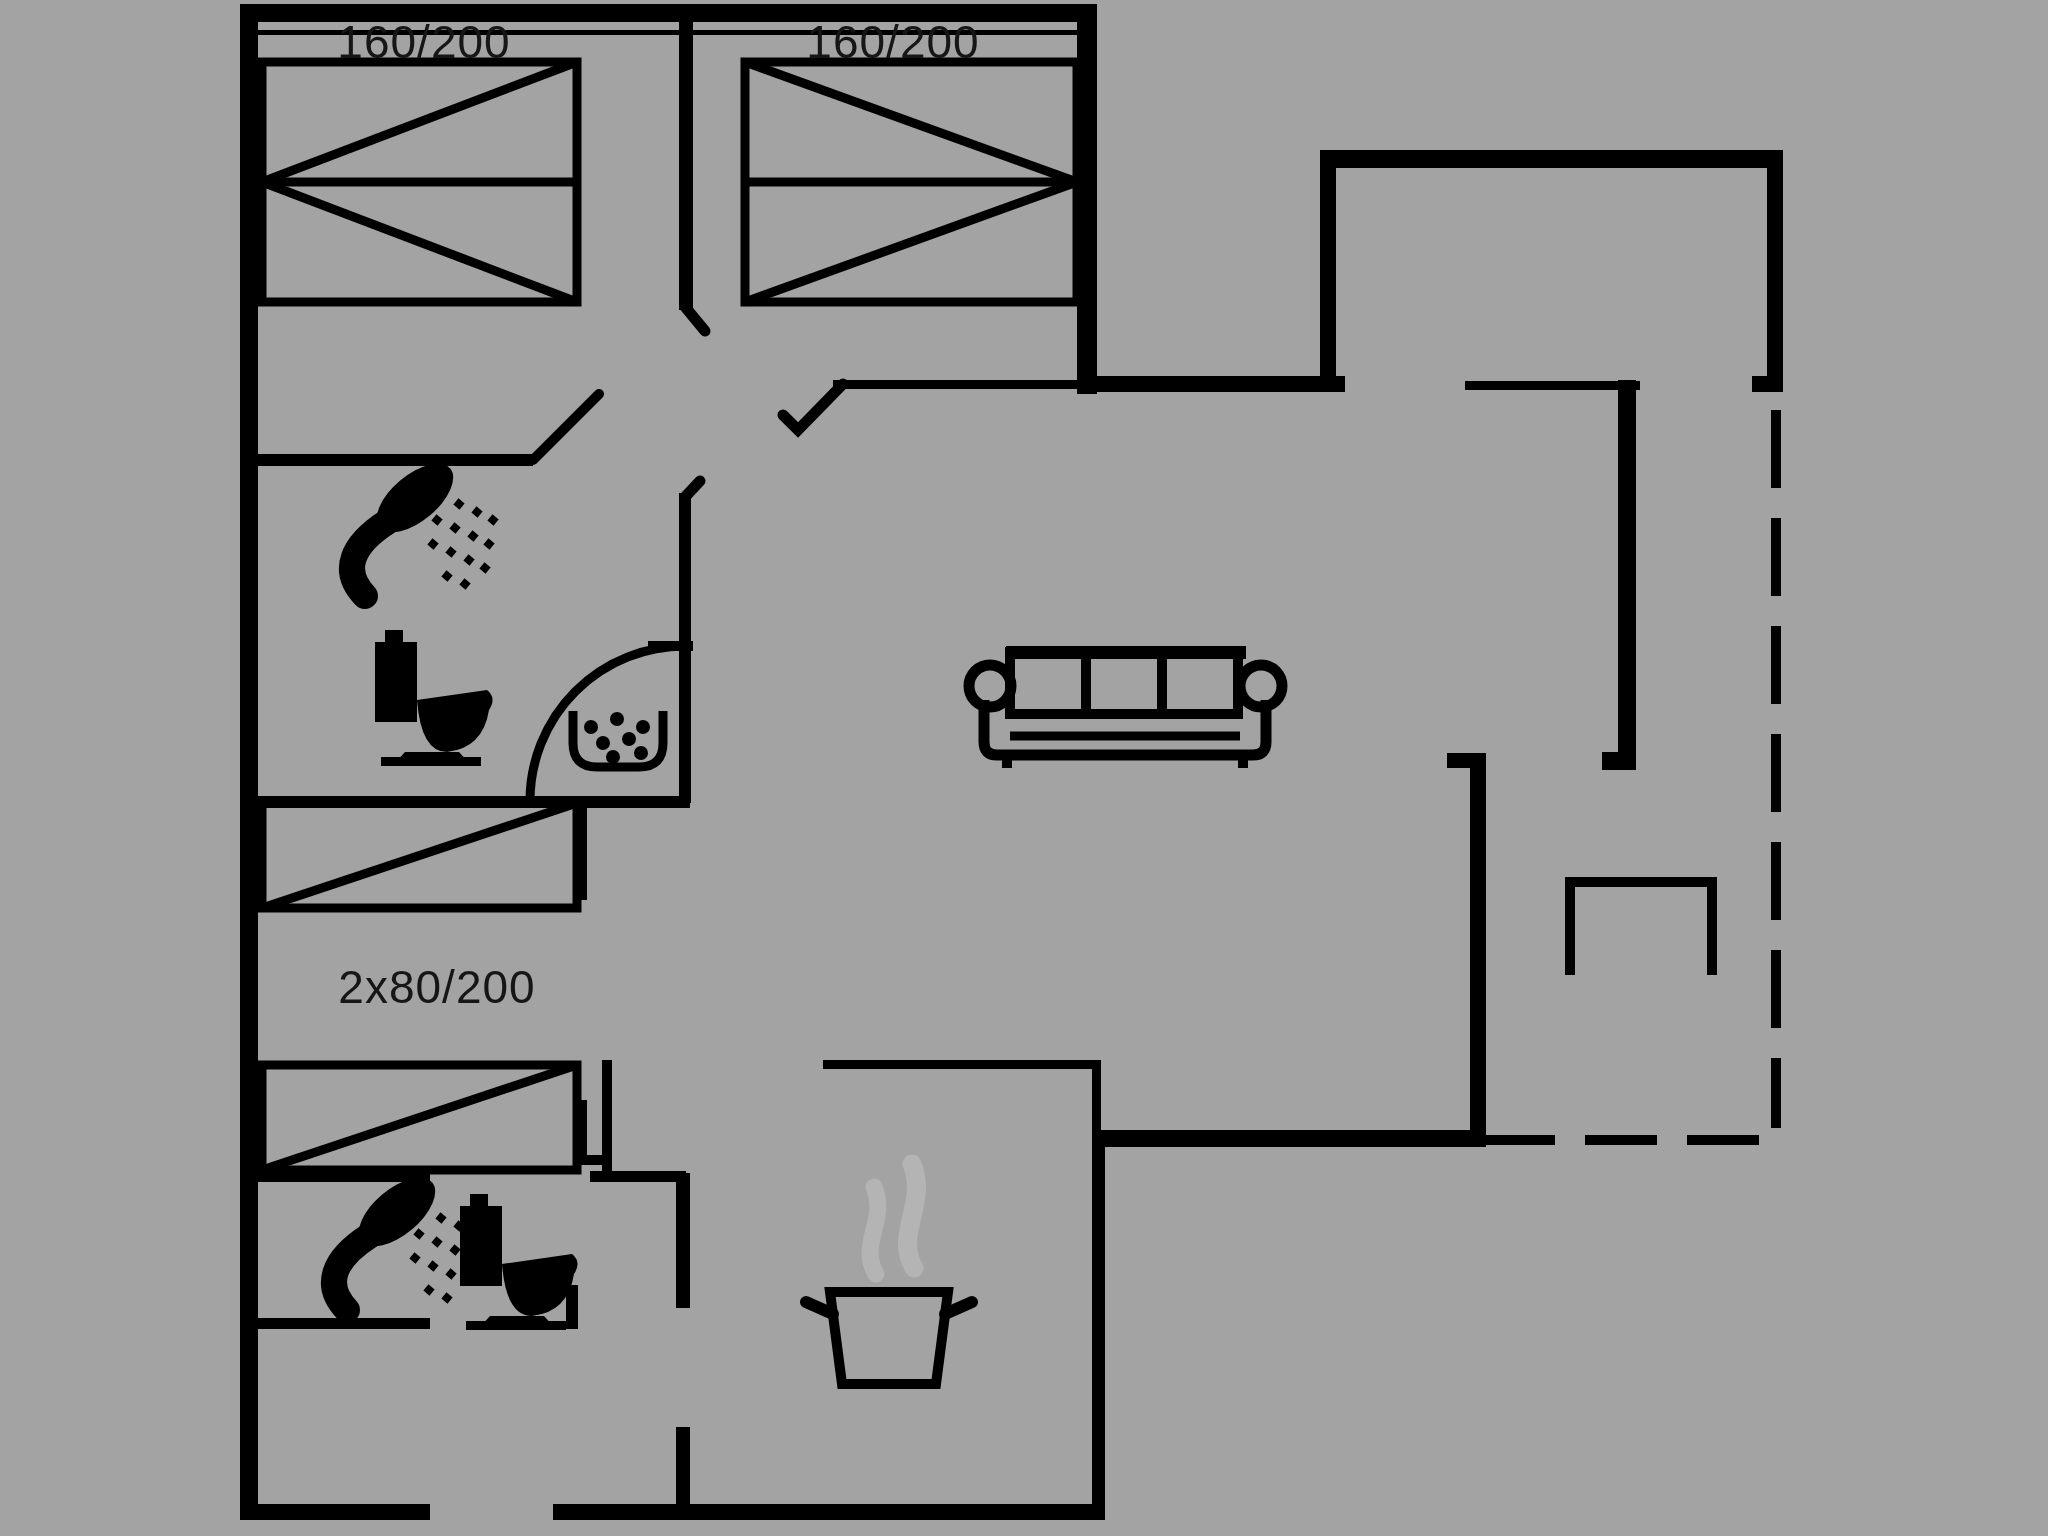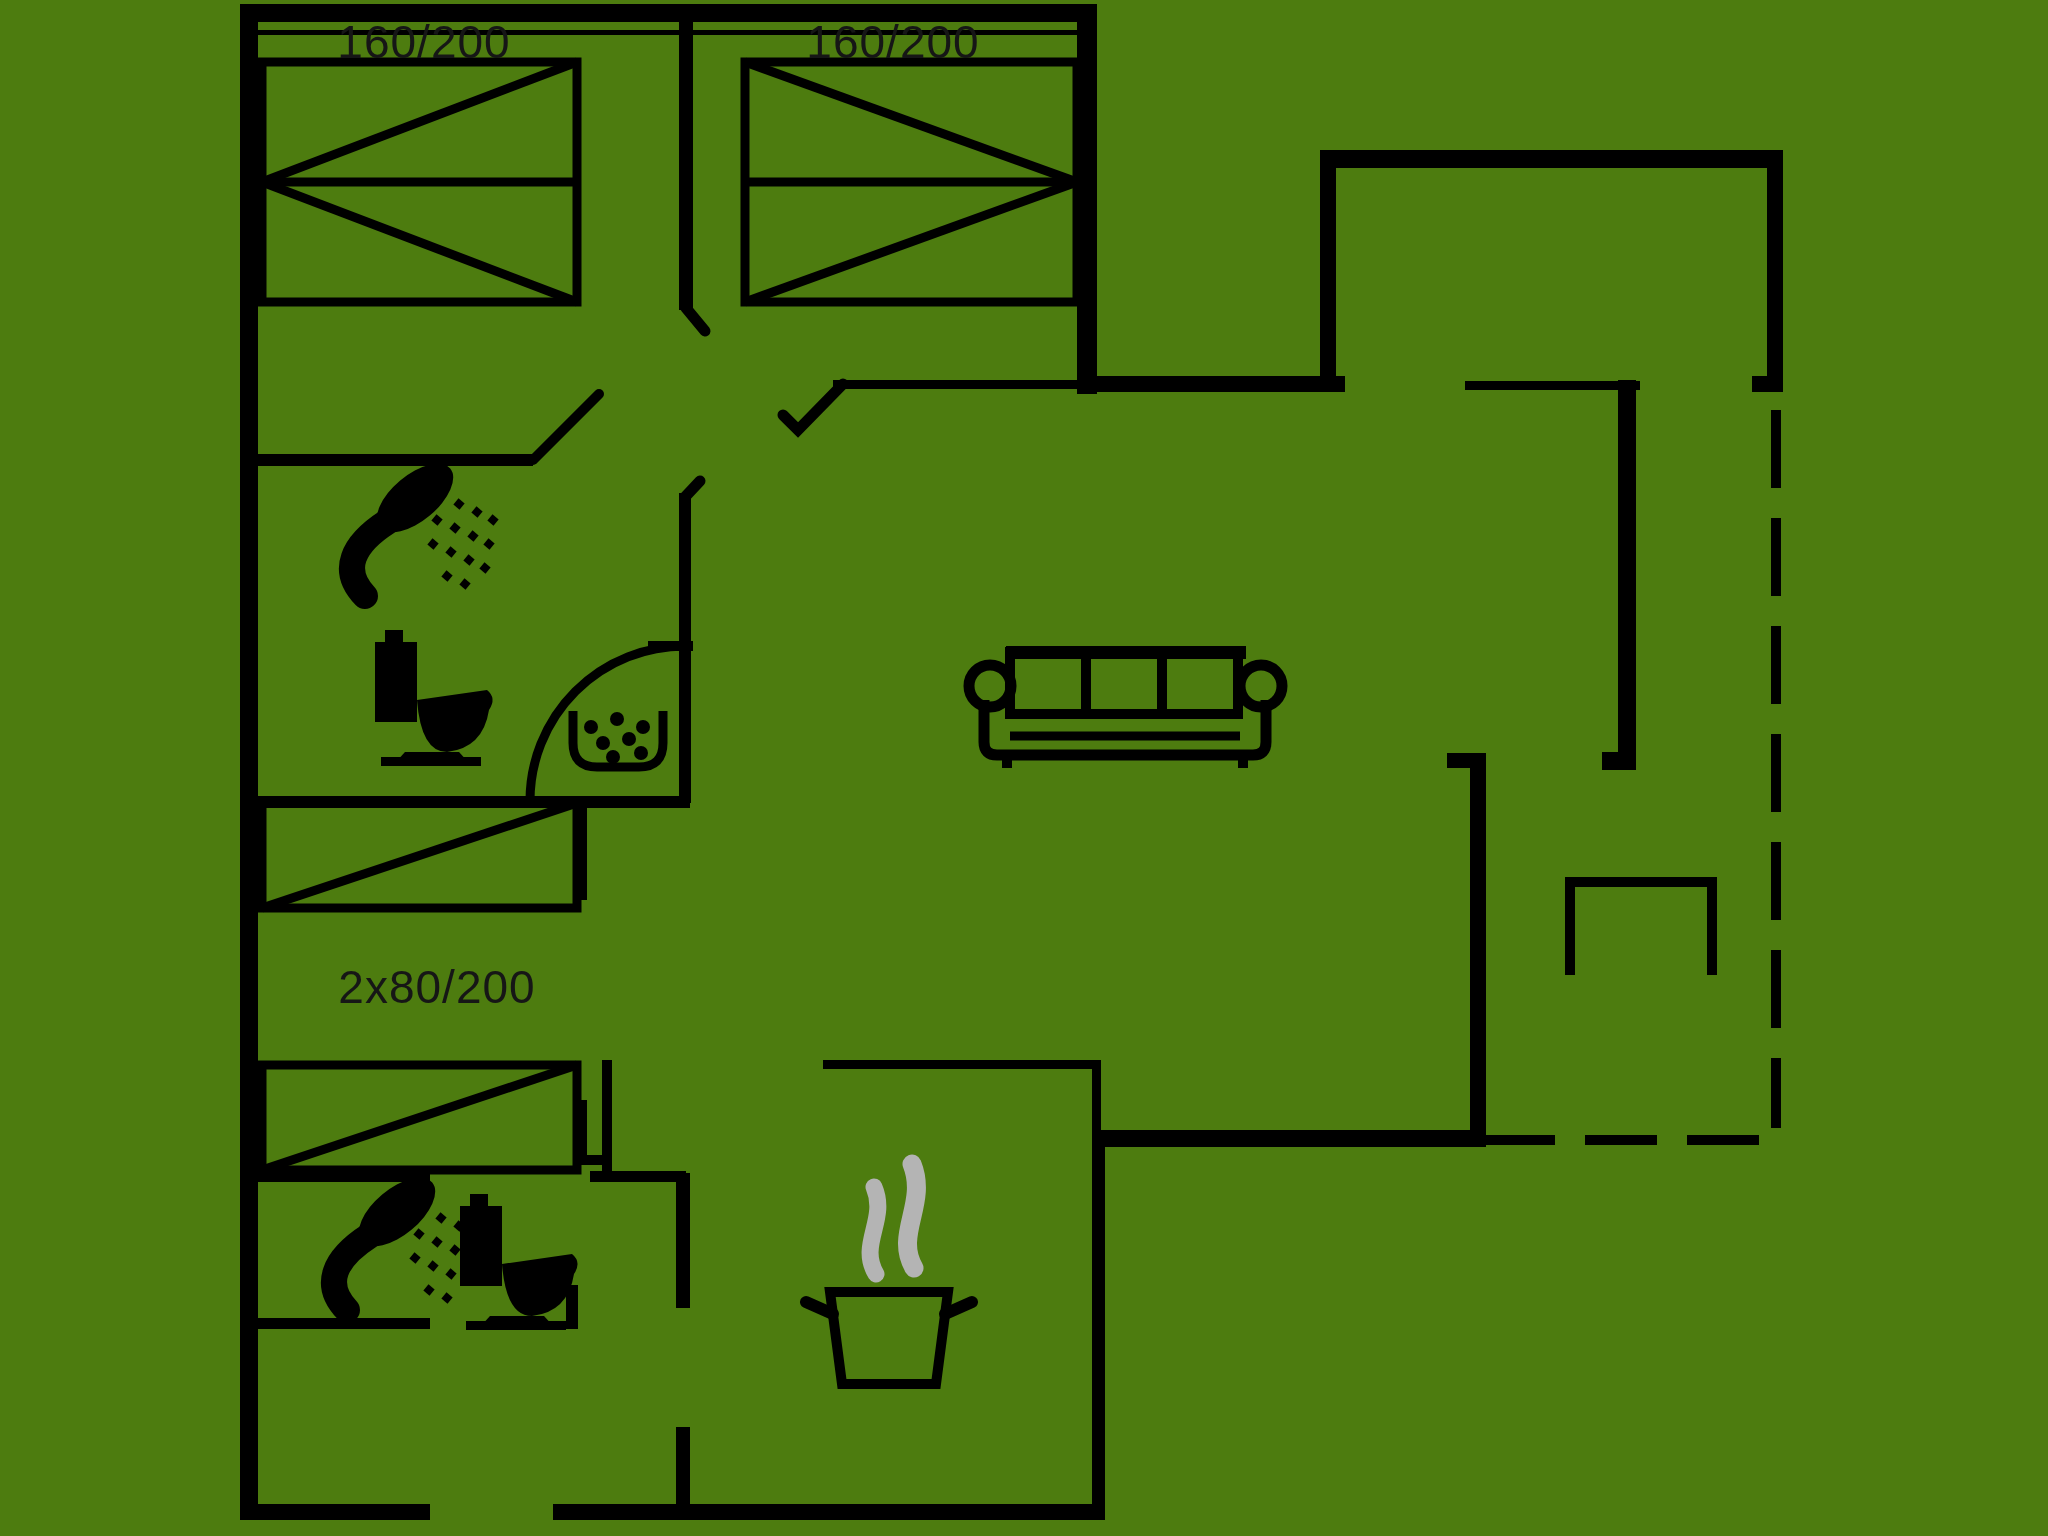--- a/index.html
+++ b/index.html
@@ -1,16 +1,16 @@
 <!DOCTYPE html>
 <html><head>
 <meta charset="utf-8">
 <style>
   html,body{margin:0;padding:0;background:#ffffff;}
-  .plan-wrap{width:2048px;height:1536px;background:#4d7c0f;position:relative;overflow:hidden;}
+  .plan-wrap{width:2048px;height:1536px;background:#a3a3a3;position:relative;overflow:hidden;}
   svg{display:block}
   .wall{fill:#000000;}
   .thin{fill:#000000;}
   text.bed-label{font-family:"Liberation Sans","DejaVu Sans",sans-serif;font-size:46px;fill:#161616;letter-spacing:1px;}
 </style>
 </head>
 <body>
 
 <div class="plan-wrap">
 <svg viewBox="0 0 2048 1536" width="2048" height="1536">

